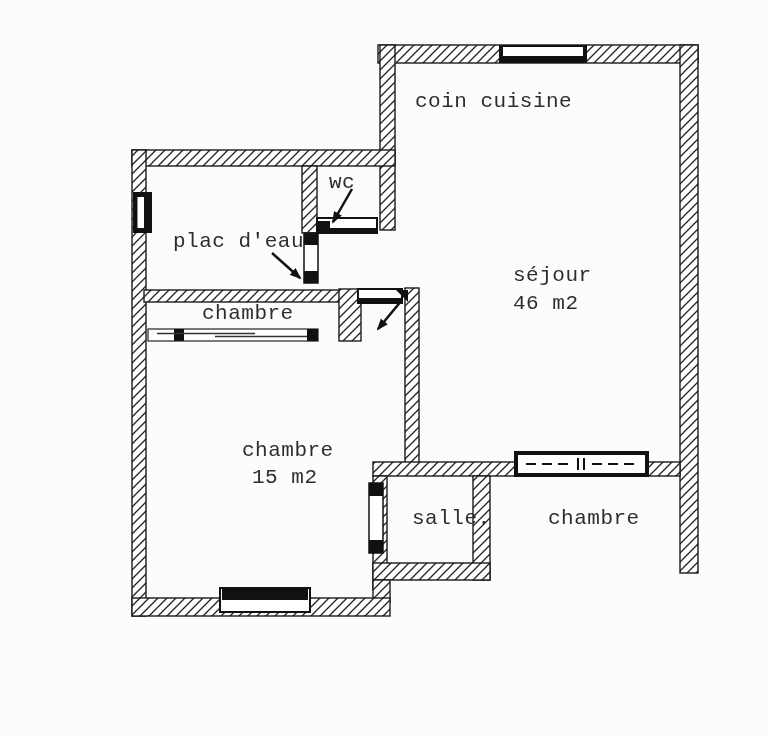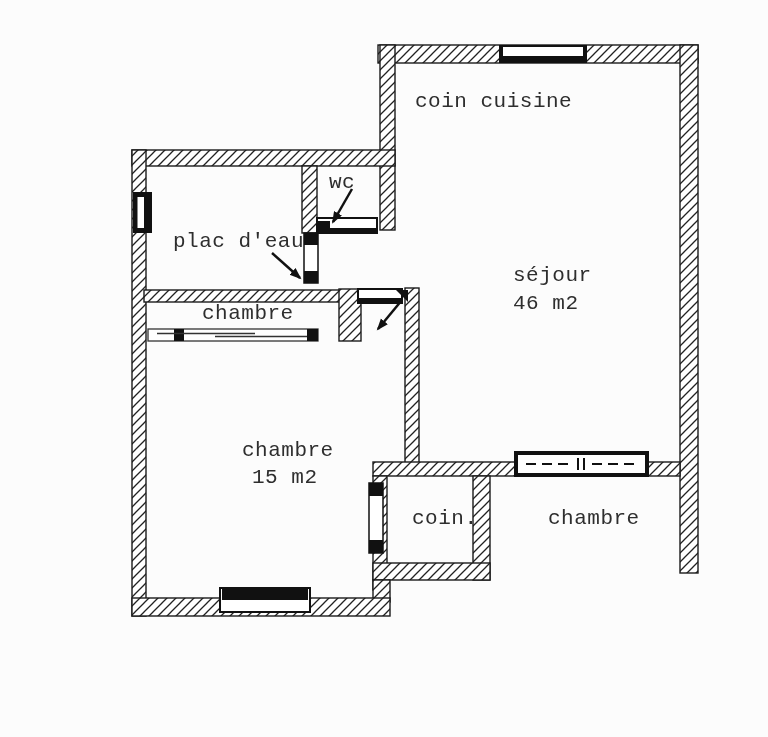--- a/index.html
+++ b/index.html
@@ -117,16 +117,16 @@
   </svg>
 
   <div class="lbl" style="left:415px;top:91px">coin cuisine</div>
   <div class="lbl" style="left:513px;top:265px">séjour</div>
   <div class="lbl" style="left:513px;top:293px">46 m2</div>
   <div class="lbl" style="left:329px;top:172px">wc</div>
   <div class="lbl" style="left:173px;top:231px">plac d'eau</div>
   <div class="lbl" style="left:202px;top:303px">chambre</div>
   <div class="lbl" style="left:242px;top:440px">chambre</div>
   <div class="lbl" style="left:252px;top:467px">15 m2</div>
-  <div class="lbl" style="left:412px;top:508px">coin.</div>
+  <div class="lbl" style="left:412px;top:508px">salle.</div>
   <div class="lbl" style="left:548px;top:508px">chambre</div>
 
 </div>
 
 </body></html>

